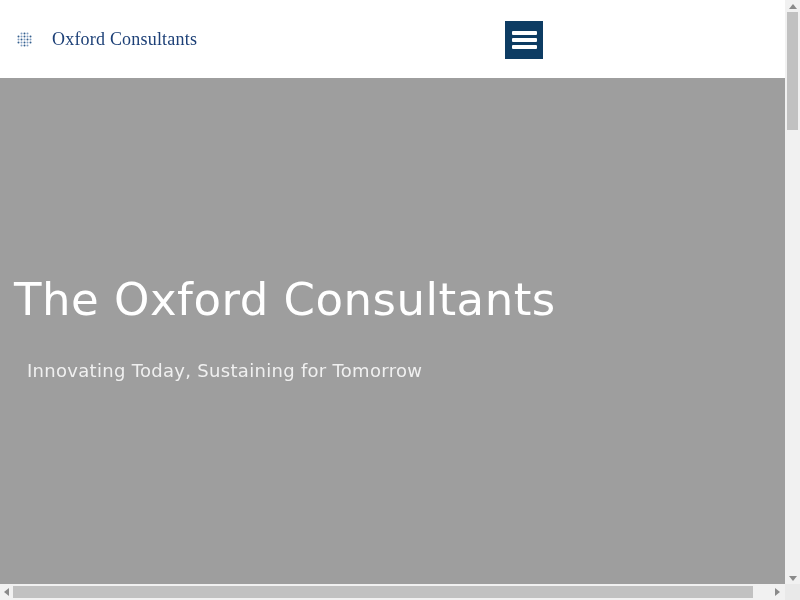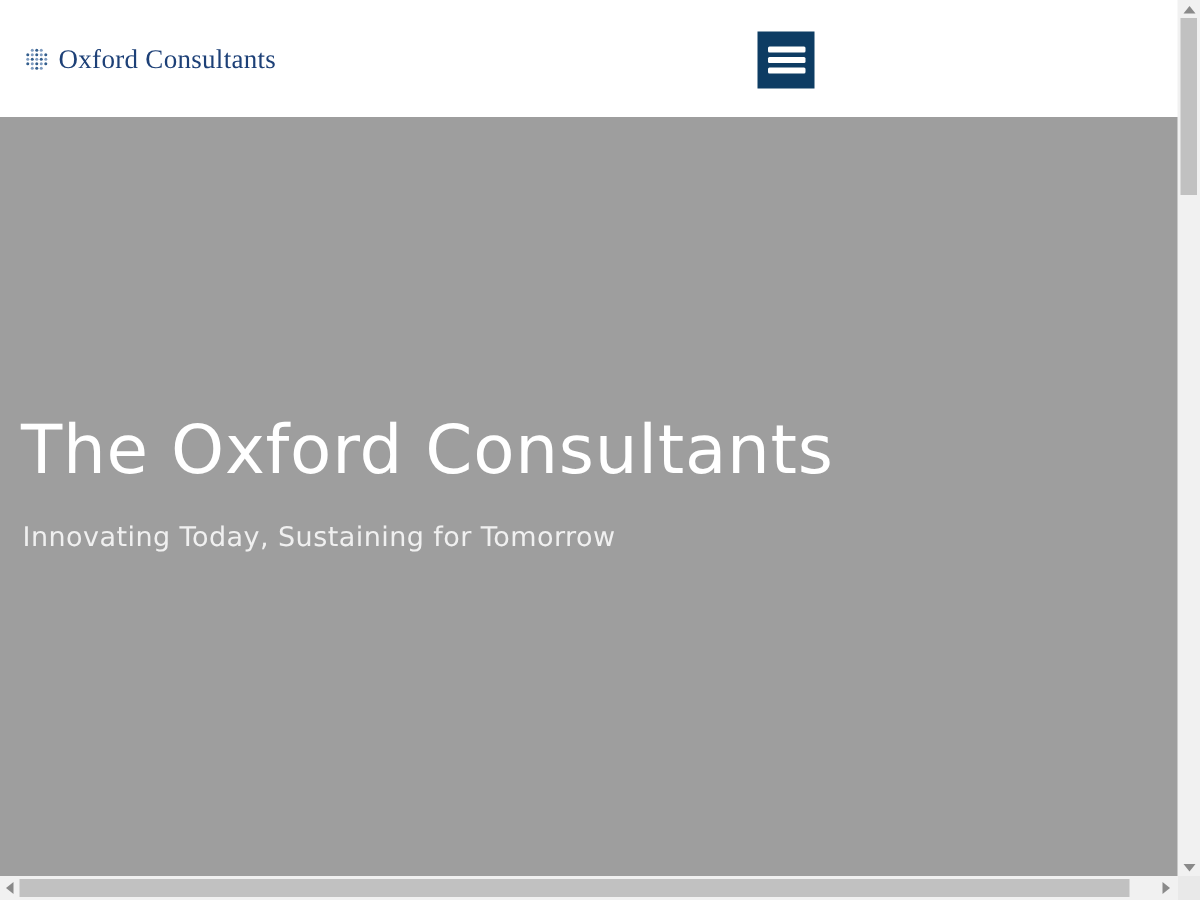--- a/index.html
+++ b/index.html
@@ -21,21 +21,21 @@
     width: 785px;
     height: 78px;
     background: #ffffff;
   }
   .brand {
     position: absolute;
     left: 17px;
     top: 29px;
     display: flex;
     align-items: center;
-    gap: 7px;
+    gap: 20px;
     text-decoration: none;
     cursor: pointer;
   }
   .brand-icon { width: 15px; height: 15px; display: block; }
   .brand-name {
     font-family: "Liberation Serif", "DejaVu Serif", serif;
     font-size: 18px;
     font-weight: 500;
     letter-spacing: 0.2px;
     color: var(--brandColor, #1d4077);
@@ -204,21 +204,21 @@
       <span style="display:contents">
         <span class="bar"></span>
         <span class="bar"></span>
         <span class="bar"></span>
       </span>
     </button>
   </div>
 
   <div class="hero">
     <h1 class="hero-title" style="margin:0">The Oxford Consultants</h1>
-    <p class="hero-subtitle" style="margin:0">Innovating Today, Sustaining for Tomorrow</p>
+    <p class="hero-subtitle" style="margin:12px">Innovating Today, Sustaining for Tomorrow</p>
   </div>
 
   <div class="v-scrollbar">
     <div class="scroll-btn up">
       <span class="tri-up"></span>
     </div>
     <div class="v-thumb"></div>
     <div class="scroll-btn down">
       <span class="tri-down"></span>
     </div>

